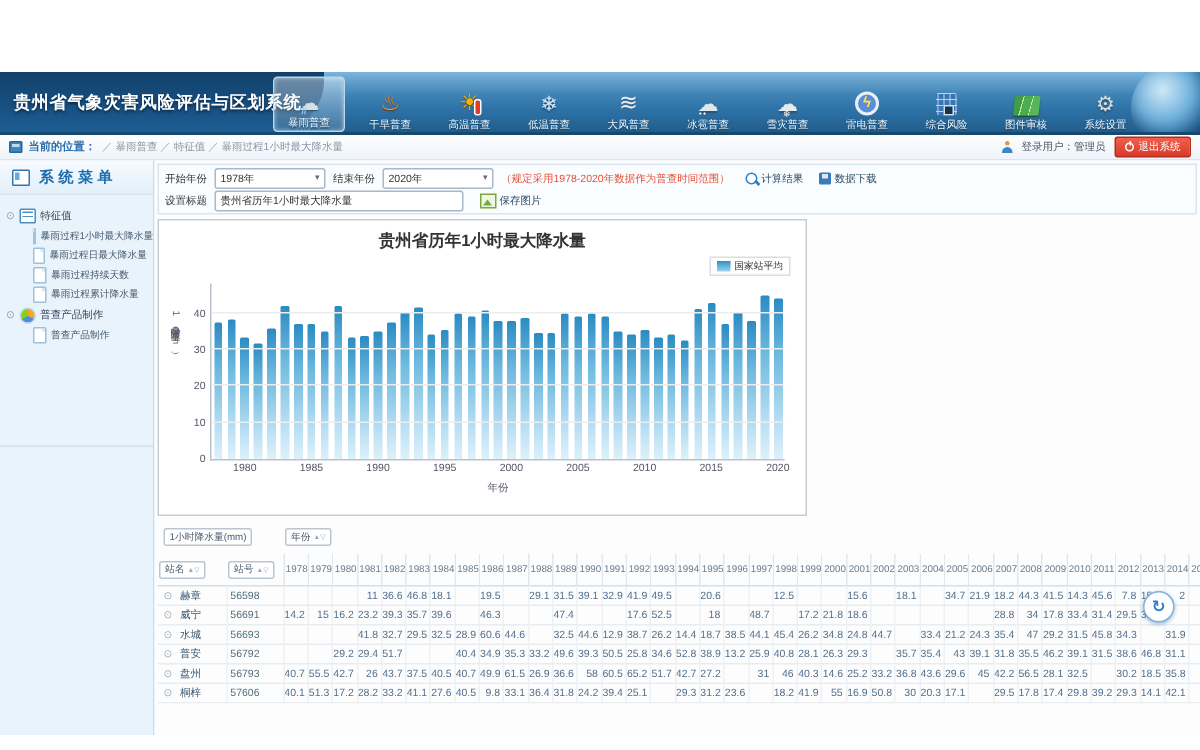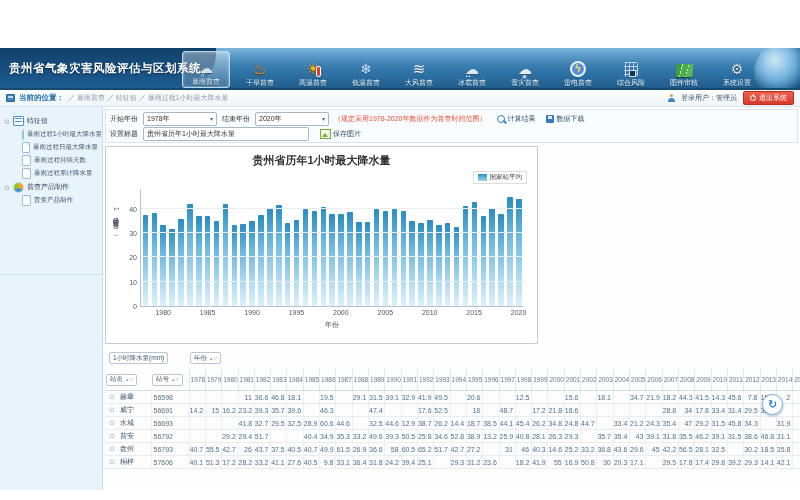--- a/index.html
+++ b/index.html
@@ -196,20 +196,24 @@
         <span class="logout-btn">
           <span class="i-power"></span>
           <span>退出系统</span>
         </span>
       </div>
     </div>
 
     <div class="body">
 
       <div class="sidebar">
+        <div class="side-title">
+          <span class="i-menu"></span>
+          <span>系统菜单</span>
+        </div>
         <div class="tree">
             <div class="tgroup">
               <span class="texpand">⊙</span>
               <span class="i-list"></span>
               <span class="lbl">特征值</span>
             </div>
             <div class="tchild">
               <span class="i-doc"></span>
               <span>暴雨过程1小时最大降水量</span>
             </div>

